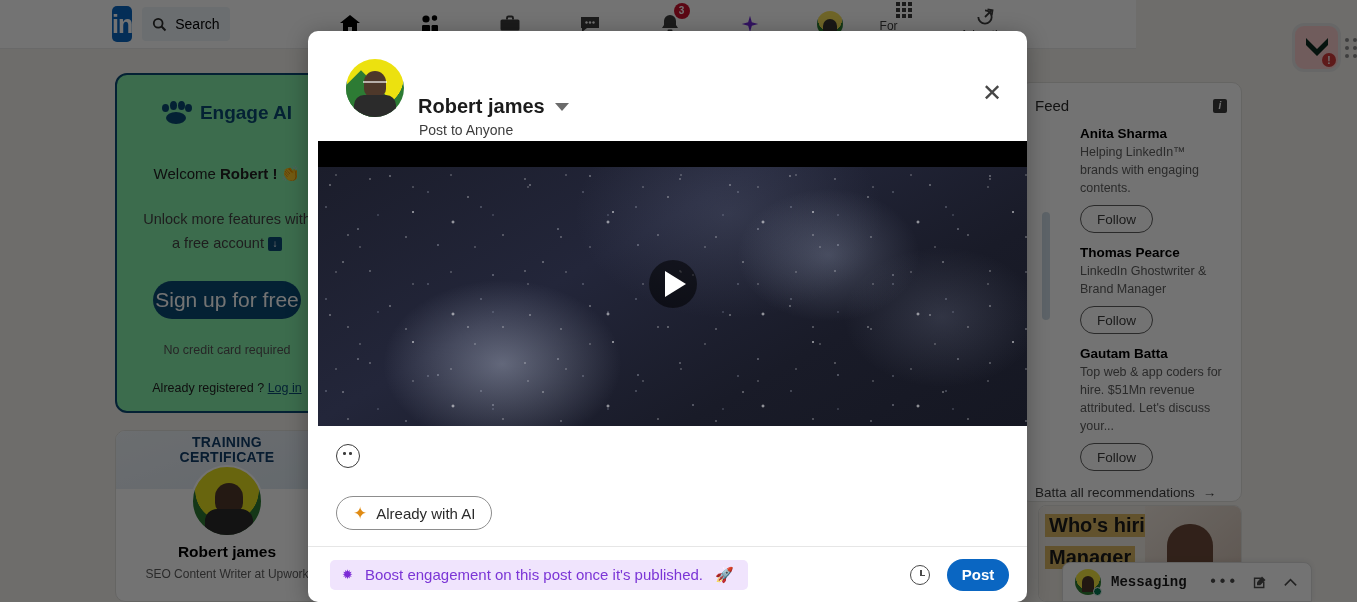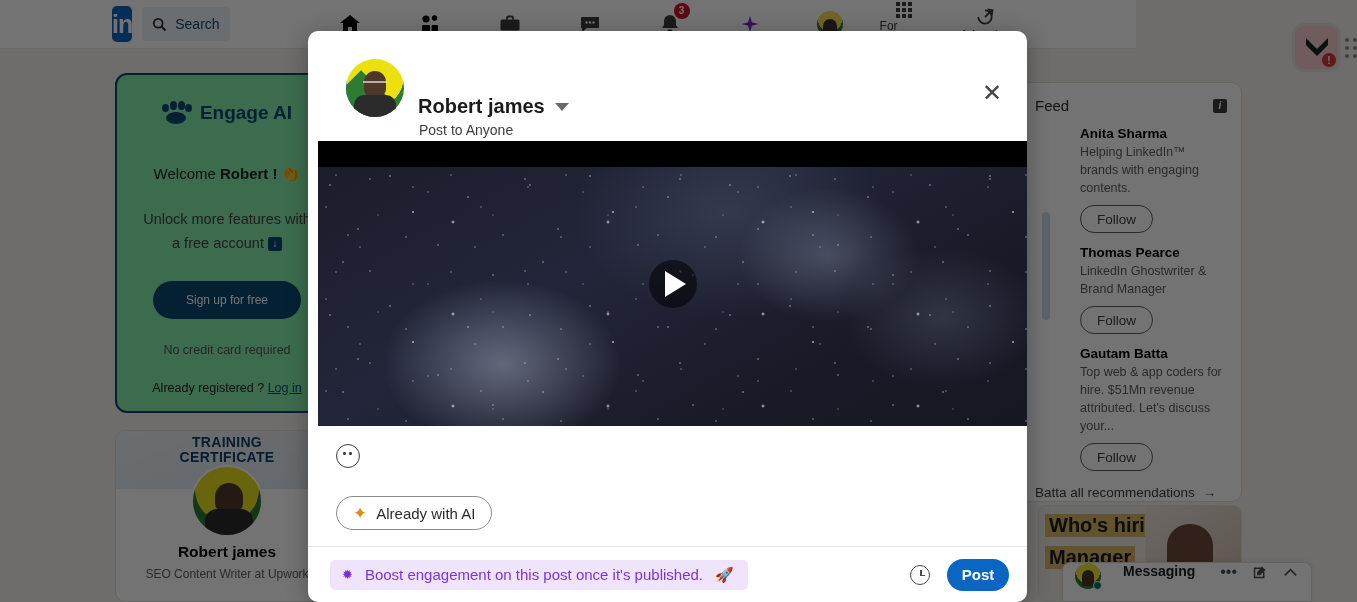--- a/index.html
+++ b/index.html
@@ -25,21 +25,21 @@
     color: #fff; font-weight: bold; font-size: 25px;
     display: flex; align-items: center; justify-content: center;
     line-height: 1; letter-spacing: -1px;
     font-family: "Liberation Sans", sans-serif;
   }
   #search-box {
     margin-left: 10px; width: 275px; height: 34px;
     background: #edf3f8; border-radius: 4px;
     display: flex; align-items: center; padding: 0 10px; gap: 8px;
   }
-  #search-box .s-txt { color: #0c4a6e; font-size: 14px; }
+  #search-box .s-txt { color: #000000; font-size: 14px; }
   .nav-icons { display: flex; align-items: center; margin-left: 80px; gap: 0; }
   .nav-item {
     width: 80px; height: 49px;
     display: flex; align-items: center; justify-content: center;
     position: relative; color: #000;
   }
   .nav-badge {
     position: absolute; top: 3px; right: 20px;
     background: #cb112d; color: #fff; font-size: 10px; font-weight: bold;
     min-width: 16px; height: 16px; border-radius: 8px;
@@ -91,21 +91,21 @@
   .paw .p3 { width: 7px; height: 9px; left: 16px; top: 0px; }
   .paw .p4 { width: 7px; height: 8px; left: 23px; top: 3px; }
   .paw .p5 { width: 20px; height: 12px; left: 4px; top: 11px; border-radius: 50%; }
   #engage-welcome { margin-top: 40px; font-size: 15px; color: #222; }
   #engage-welcome b { font-weight: bold; }
   #engage-unlock { margin-top: 24px; font-size: 14.5px; color: #444; text-align: center; line-height: 24px; padding: 0 10px; }
   .dl-badge { display:inline-block; background:#0a4a73; color:#fff; width:14px; height:14px;
     border-radius:2px; font-size:10px; text-align:center; line-height:14px; vertical-align:1px; }
   #signup-btn {
     margin-top: 26px; width: 148px; height: 38px; border-radius: 20px;
-    background: #0a4a73; color: #fff; font-size: 12px;
+    background: #0a4a73; color: #fff; font-size: 21px;
     display: flex; align-items: center; justify-content: center; border: none; cursor: pointer;
     font-family: "Liberation Sans", sans-serif;
   }
   #no-credit { margin-top: 24px; font-size: 12.5px; color: #555; }
   #already-reg { margin-top: 24px; font-size: 12.5px; color: #222; }
   #already-reg a { color: #0a4a73; text-decoration: underline; }
 
   #profile-card {
     position: absolute; left: 115px; top: 430px; width: 224px; height: 172px;
     background: #fff; border: 1px solid #e0dfdc; border-radius: 10px; overflow: hidden;
@@ -167,22 +167,23 @@
   #ad-left .l2 { position: absolute; left: 6px; top: 40px; background: #d9b765; color: #1b1b1b;
     font-weight: bold; font-size: 20px; padding: 0 4px; white-space: nowrap; }
   #ad-right { width: 96px; background: linear-gradient(140deg,#efe6dd,#cdbbae); position: relative; }
   #ad-right::after { content:""; position:absolute; left:22px; top:18px; width:46px; height:58px;
     background:#6d4b3a; border-radius: 22px 22px 8px 8px; }
 
   
   #messaging {
     position: absolute; left: 1062px; top: 562px; width: 250px; height: 40px;
     background: #fff; border: 1px solid #dcdcdc; border-radius: 8px 8px 0 0;
-    display: flex; align-items: flex-start; padding: 0 12px; gap: 22px;
+    display: flex; align-items: center; padding: 0 12px; gap: 10px;
     box-shadow: 0 -1px 6px rgba(0,0,0,.08);
+    font-family: Liberation Mono, monospace;
   }
   #msg-avatar {
     width: 26px; height: 26px; border-radius: 50%; position: relative;
     background: radial-gradient(circle at 50% 35%, #f2e542 0 55%, #2e7d32 56% 100%);
     overflow: visible;
   }
   #msg-avatar .h { position:absolute; left:7px; top:7px; width:12px; height:16px; background:#4a3528; border-radius:6px 6px 0 0; }
   #msg-avatar .dot { position: absolute; right: -1px; bottom: -1px; width: 9px; height: 9px;
     border-radius: 50%; background: #01754f; border: 1.5px solid #fff; }
   #msg-title { font-weight: bold; font-size: 14px; color: #1b1b1b; }

